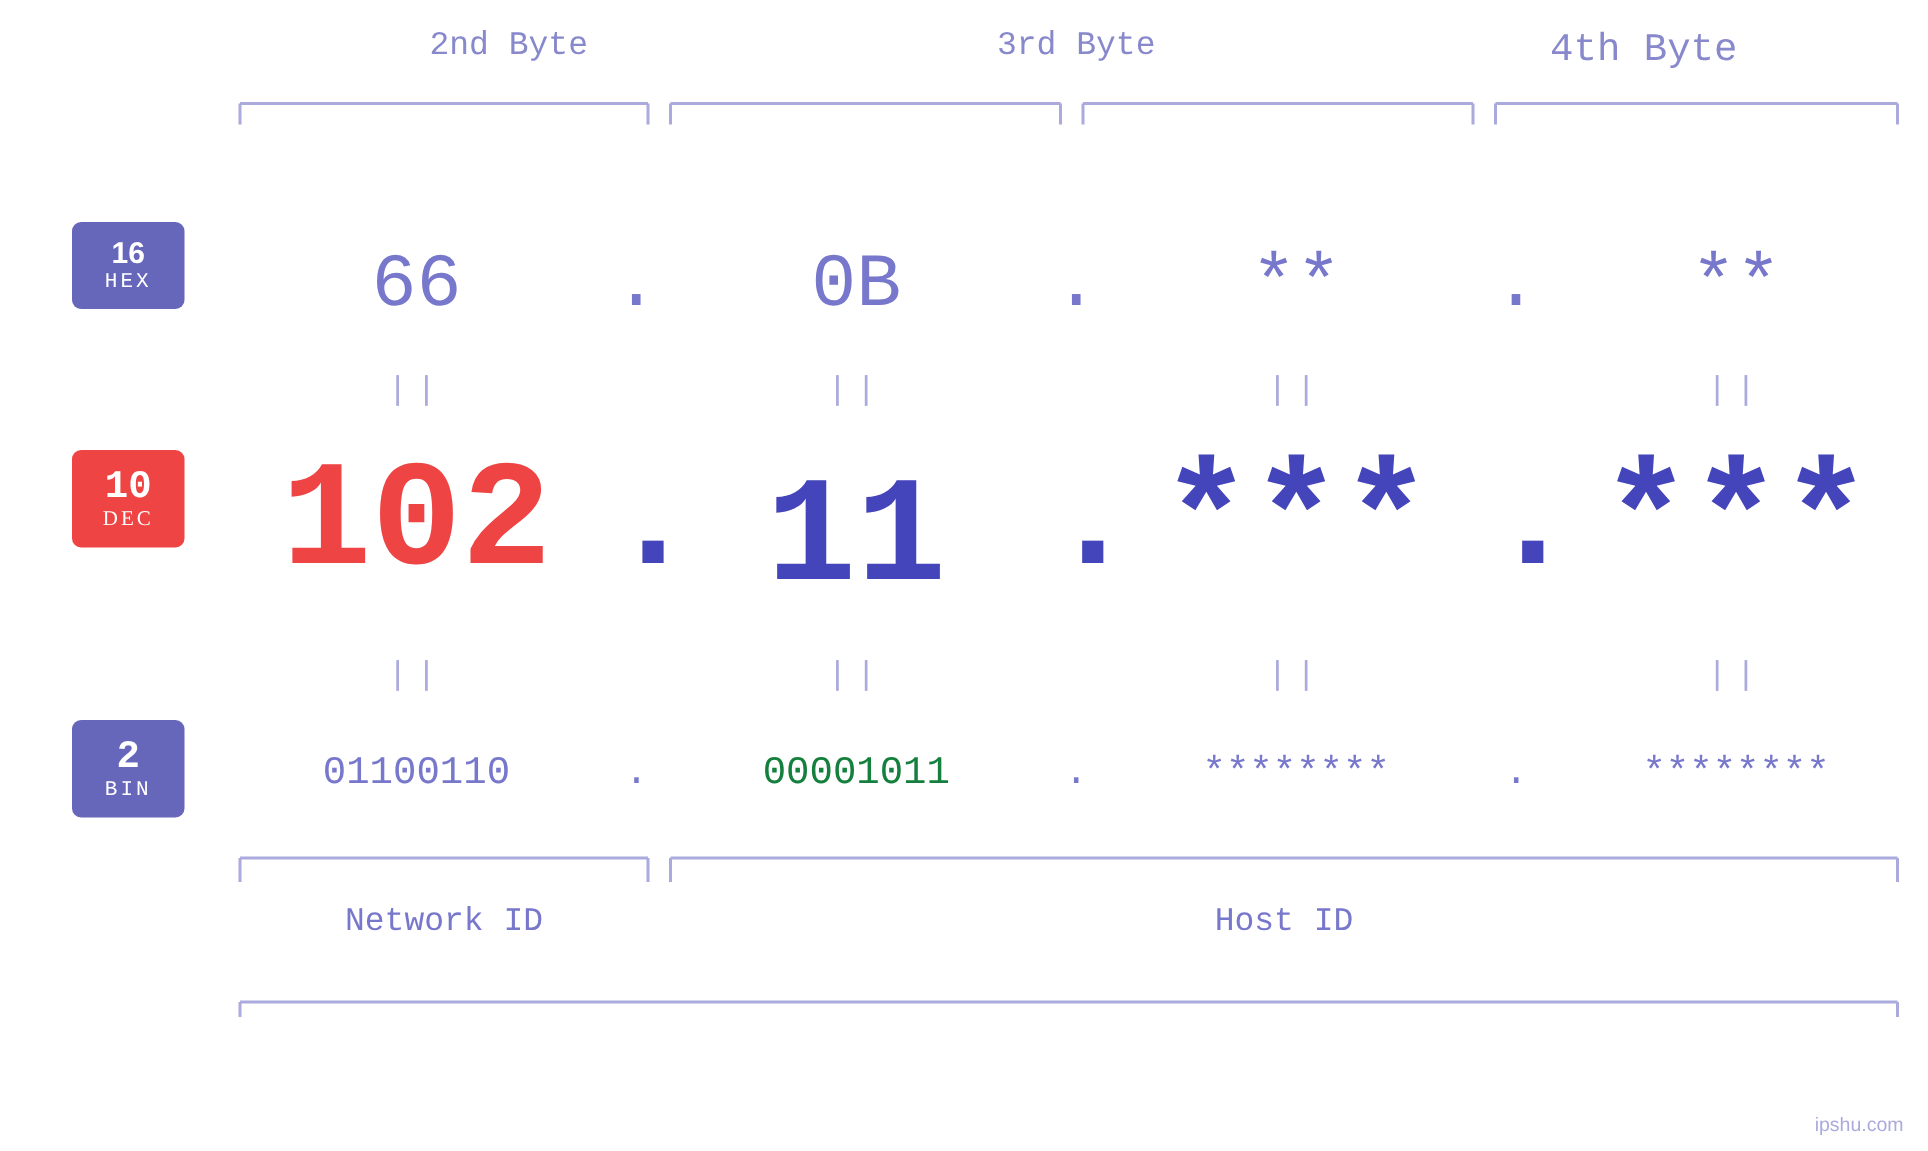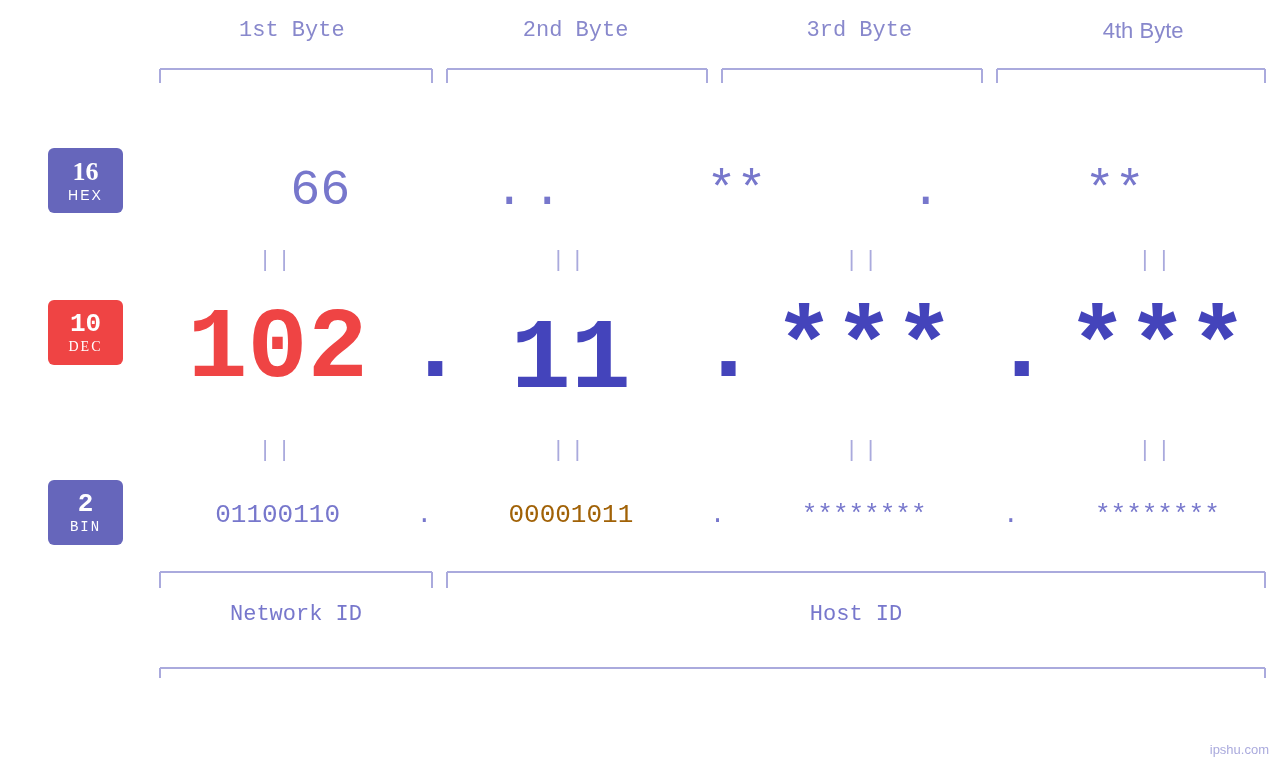--- a/index.html
+++ b/index.html
@@ -21,30 +21,27 @@
       background: white;
     }
   </style>
 </head>
 <body>
 
 <div class="page">
 
   <div style="position:absolute; top:18px; left:150px; right:0; display:flex;">
     <div style="flex:1; text-align:center;">
-      <span style="color:#8888cc; font-size:22px; font-family:'Courier New',monospace;">1st Byte</span>
-    </div>
-    <div style="flex:1; text-align:center;">
       <span style="color:#8888cc; font-size:22px; font-family:'Courier New',monospace;">2nd Byte</span>
     </div>
     <div style="flex:1; text-align:center;">
       <span style="color:#8888cc; font-size:22px; font-family:'Courier New',monospace;">3rd Byte</span>
     </div>
     <div style="flex:1; text-align:center;">
-      <span style="color:#8888cc; font-size:22px; font-family:Liberation Sans, sans-serif;">4th Byte</span>
+      <span style="color:#8888cc; font-size:26px; font-family:Liberation Mono, monospace;">4th Byte</span>
     </div>
   </div>
 
   <svg style="position:absolute; top:55px; left:150px; width:calc(100% - 150px); height:30px;">
 
     <line x1="10" y1="28" x2="10" y2="14" stroke="#aaaadd" stroke-width="2"></line>
     <line x1="10" y1="14" x2="282" y2="14" stroke="#aaaadd" stroke-width="2"></line>
     <line x1="282" y1="14" x2="282" y2="28" stroke="#aaaadd" stroke-width="2"></line>
 
     <line x1="297" y1="28" x2="297" y2="14" stroke="#aaaadd" stroke-width="2"></line>
@@ -54,41 +51,44 @@
     <line x1="572" y1="28" x2="572" y2="14" stroke="#aaaadd" stroke-width="2"></line>
     <line x1="572" y1="14" x2="832" y2="14" stroke="#aaaadd" stroke-width="2"></line>
     <line x1="832" y1="14" x2="832" y2="28" stroke="#aaaadd" stroke-width="2"></line>
 
     <line x1="847" y1="28" x2="847" y2="14" stroke="#aaaadd" stroke-width="2"></line>
     <line x1="847" y1="14" x2="1115" y2="14" stroke="#aaaadd" stroke-width="2"></line>
     <line x1="1115" y1="14" x2="1115" y2="28" stroke="#aaaadd" stroke-width="2"></line>
   </svg>
 
   <div style="position:absolute; top:148px; left:48px; background:#6666bb; color:white; border-radius:6px; padding:10px 14px; text-align:center; min-width:75px;">
-    <span style="font-size:26px; font-weight:bold; display:block; font-family:Liberation Serif, serif; line-height:1.1;">16</span>
-    <span style="font-size:14px; display:block; letter-spacing:2px; font-family:Liberation Sans, sans-serif;">HEX</span>
+    <span style="font-size:20px; font-weight:bold; display:block; font-family:Liberation Sans, sans-serif; line-height:1.1;">16</span>
+    <span style="font-size:14px; display:block; letter-spacing:2px; font-family:Liberation Mono, monospace;">HEX</span>
   </div>
 
   <div style="position:absolute; top:300px; left:48px; background:#ef4444; color:white; border-radius:6px; padding:10px 14px; text-align:center; min-width:75px;">
     <span style="font-size:26px; font-weight:bold; display:block; font-family:'Courier New',monospace; line-height:1.1;">10</span>
     <span style="font-size:14px; display:block; letter-spacing:2px; font-family:Liberation Serif, serif;">DEC</span>
   </div>
 
   <div style="position:absolute; top:480px; left:48px; background:#6666bb; color:white; border-radius:6px; padding:10px 14px; text-align:center; min-width:75px;">
     <span style="font-size:26px; font-weight:bold; display:block; font-family:'Courier New',monospace; line-height:1.1;">2</span>
     <span style="font-size:14px; display:block; letter-spacing:2px; font-family:'Courier New',monospace;">BIN</span>
   </div>
 
   <div style="position:absolute; top:148px; left:150px; right:0; height:85px; display:flex; align-items:center;">
     <div style="flex:1; text-align:center;">
       <span style="color:#7777cc; font-size:50px; font-family:'Courier New',monospace;">66</span>
     </div>
     <div style="width:38px; text-align:center;">
       <span style="color:#7777cc; font-size:50px; font-family:'Courier New',monospace;">.</span>
     </div>
+    <div style="flex:1; text-align:center;">
+      <span style="color:#7777cc; font-size:50px; font-family:'Courier New',monospace;">0B</span>
+    </div>
     <div style="width:38px; text-align:center;">
       <span style="color:#7777cc; font-size:50px; font-family:'Courier New',monospace;">.</span>
     </div>
     <div style="flex:1; text-align:center;">
       <span style="color:#7777cc; font-size:50px; font-family:'Courier New',monospace;">**</span>
     </div>
     <div style="width:38px; text-align:center;">
       <span style="color:#7777cc; font-size:50px; font-family:'Courier New',monospace;">.</span>
     </div>
     <div style="flex:1; text-align:center;">
@@ -157,21 +157,21 @@
   </div>
 
   <div style="position:absolute; top:470px; left:150px; right:0; height:90px; display:flex; align-items:center;">
     <div style="flex:1; text-align:center;">
       <span style="color:#7777cc; font-size:26px; font-family:'Courier New',monospace;">01100110</span>
     </div>
     <div style="width:38px; text-align:center;">
       <span style="color:#7777cc; font-size:26px; font-family:'Courier New',monospace;">.</span>
     </div>
     <div style="flex:1; text-align:center;">
-      <span style="color:#a16207; font-size:26px; font-family:'Courier New',monospace;">00001011</span>
+      <span style="color:#15803d; font-size:26px; font-family:'Courier New',monospace;">00001011</span>
     </div>
     <div style="width:38px; text-align:center;">
       <span style="color:#7777cc; font-size:26px; font-family:'Courier New',monospace;">.</span>
     </div>
     <div style="flex:1; text-align:center;">
       <span style="color:#7777cc; font-size:26px; font-family:'Courier New',monospace;">********</span>
     </div>
     <div style="width:38px; text-align:center;">
       <span style="color:#7777cc; font-size:26px; font-family:'Courier New',monospace;">.</span>
     </div>

